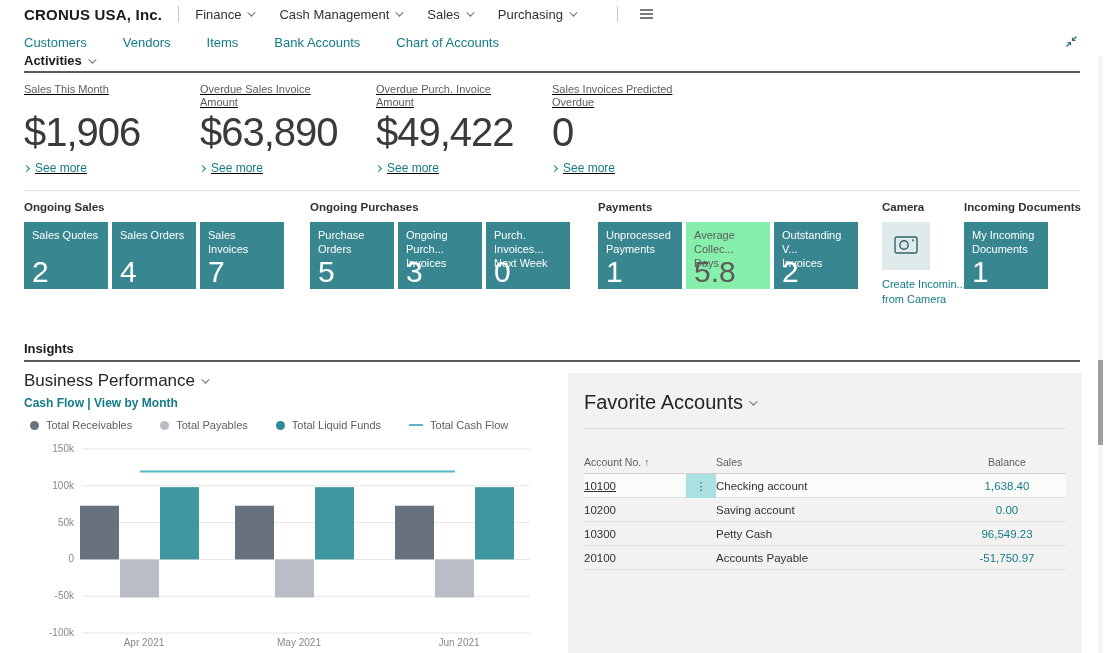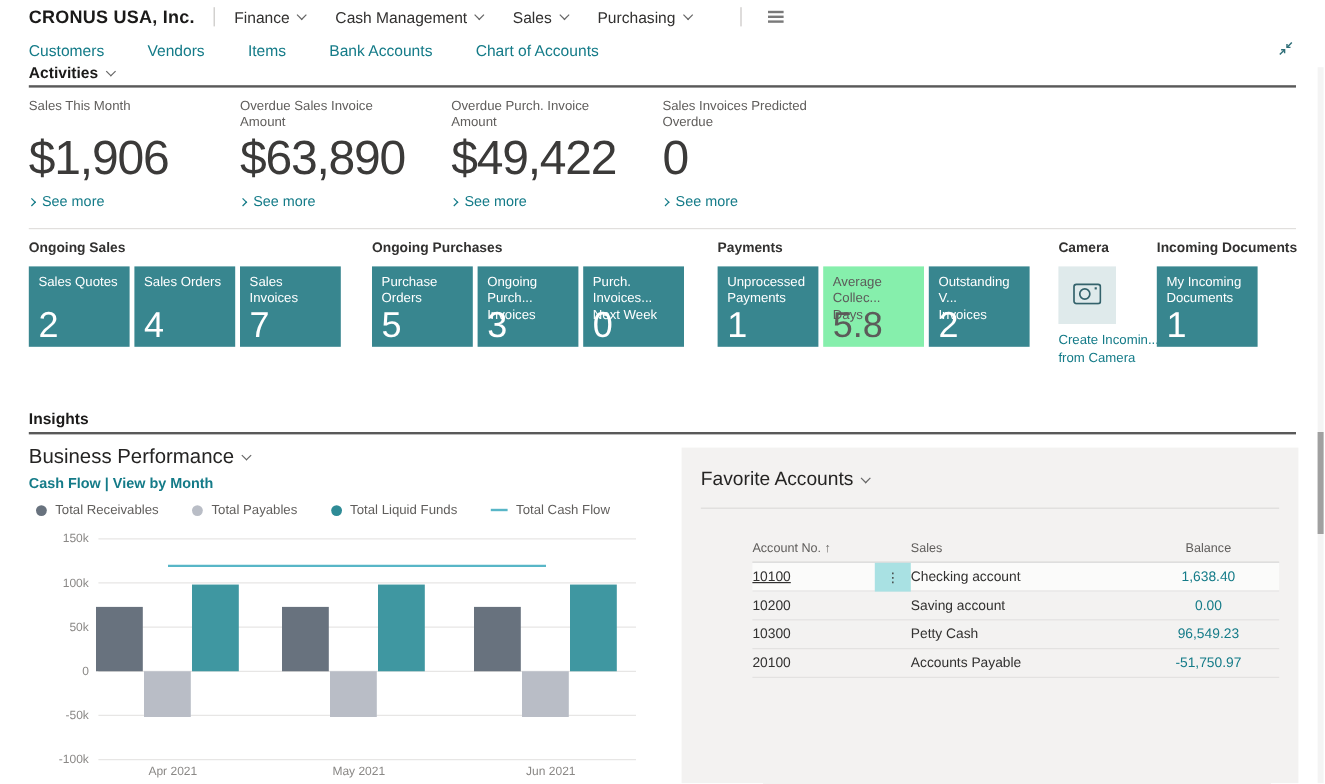--- a/index.html
+++ b/index.html
@@ -22,21 +22,21 @@
   
   .navrow { position:absolute; left:24px; top:32px; height:20px; display:flex; align-items:center; gap:36px; }
   .navlink { font-size:13px; color:#147b88; cursor:pointer; }
   .collapse-btn { position:absolute; right:26px; top:34px; cursor:pointer; }
 
   
   .sect-head { position:absolute; left:24px; font-size:13px; font-weight:700; color:#1b1a19; display:flex; align-items:center; }
   .hr-dark { position:absolute; left:24px; right:24px; height:2px; background:#595959; }
   .hr-light { position:absolute; left:24px; right:24px; height:1px; background:#e1dfdd; }
 
-  .kpis { position:absolute; left:24px; top:83px; display:flex; }
+  .kpis { position:absolute; left:24px; top:83px; display:flex;text-decoration:underline; }
   .kpi { width:176px; }
   .kpi-label { font-size:11px; color:#605e5c; line-height:1.2; min-height:26px; width:140px; }
   .kpi-value { display:inline-block; min-width:58px; font-size:40px; font-weight:300; color:#3b3a39; letter-spacing:-1px; line-height:1; margin-top:3px; }
   .see-more { margin-top:9px; font-size:12px; color:#147b88; cursor:pointer; display:flex; align-items:center; }
 
   
   .cue-group { position:absolute; top:201px; }
   .cue-title { font-size:11.5px; font-weight:700; color:#323130; margin-bottom:9px; }
   .tiles { display:flex; gap:4px; }
   .tile { width:84px; height:67px; padding:7px 8px 5px 8px; display:flex; flex-direction:column; cursor:pointer; }
@@ -57,24 +57,24 @@
   .bp-title { position:absolute; left:24px; top:371px; font-size:17px; color:#252423; display:flex; align-items:center; cursor:pointer; }
   .bp-sub { position:absolute; left:24px; top:396px; font-size:12px; font-weight:700; color:#147b88; cursor:pointer; }
   .legend { position:absolute; left:30px; top:419px; display:flex; gap:28px; align-items:center; }
   .legend-item { display:flex; align-items:center; gap:7px; font-size:11px; color:#605e5c; }
   .legend-dot { width:9px; height:9px; border-radius:50%; }
   .legend-line { width:14px; height:2px; }
   #bp-chart { position:absolute; left:24px; top:433px; }
 
   
   .fav { position:absolute; left:568px; top:373px; width:514px; height:280px; background:#f3f2f1; padding:18px 16px 0 16px; }
-  .fav-title { font-size:16px; color:#252423; display:flex; align-items:center; cursor:pointer; }
+  .fav-title { font-size:20px; color:#252423; display:flex; align-items:center; cursor:pointer; }
   .fav-div { height:1px; background:#dcdbda; margin-top:14px; }
   .fav-table { margin-top:21px; }
-  .frow { display:grid; grid-template-columns:102px 30px 1fr 118px; align-items:center; height:24px; border-bottom:1px solid #e3e2e1; font-size:11.5px; color:#323130;margin-left:43px; }
+  .frow { display:grid; grid-template-columns:102px 30px 1fr 118px; align-items:center; height:24px; border-bottom:1px solid #e3e2e1; font-size:11.5px; color:#323130; }
   .frow--head { color:#605e5c; font-size:10.5px; border-bottom:1px solid #d2d1d0; }
   .f-bal { text-align:center; color:#147b88; }
   .frow--sel { background:#fbfbfa; }
   .f-menu { width:30px; height:24px; display:flex; align-items:center; justify-content:center; cursor:pointer; }
   .f-menu--active { background:#a9e1e3; color:#3b3a39; font-size:11px; }
   .f-no { cursor:pointer; }
   .f-no--link { text-decoration:underline; }
 
   
   .scroll-track { position:absolute; right:1px; top:56px; bottom:0; width:5px; background:#f4f4f4; }

